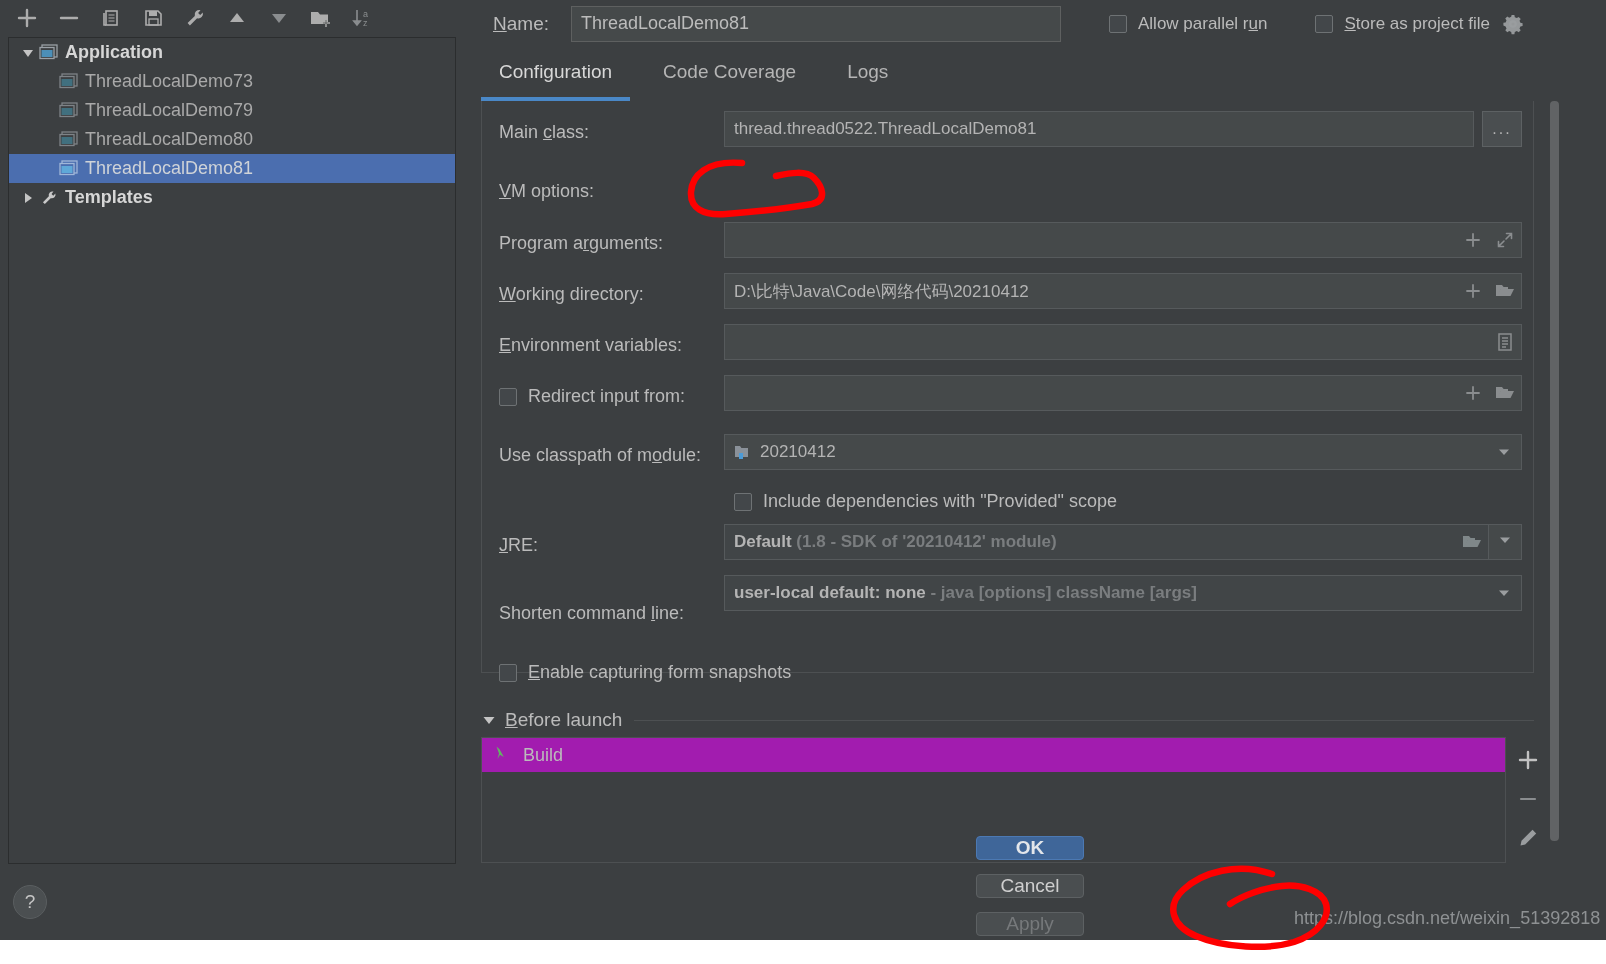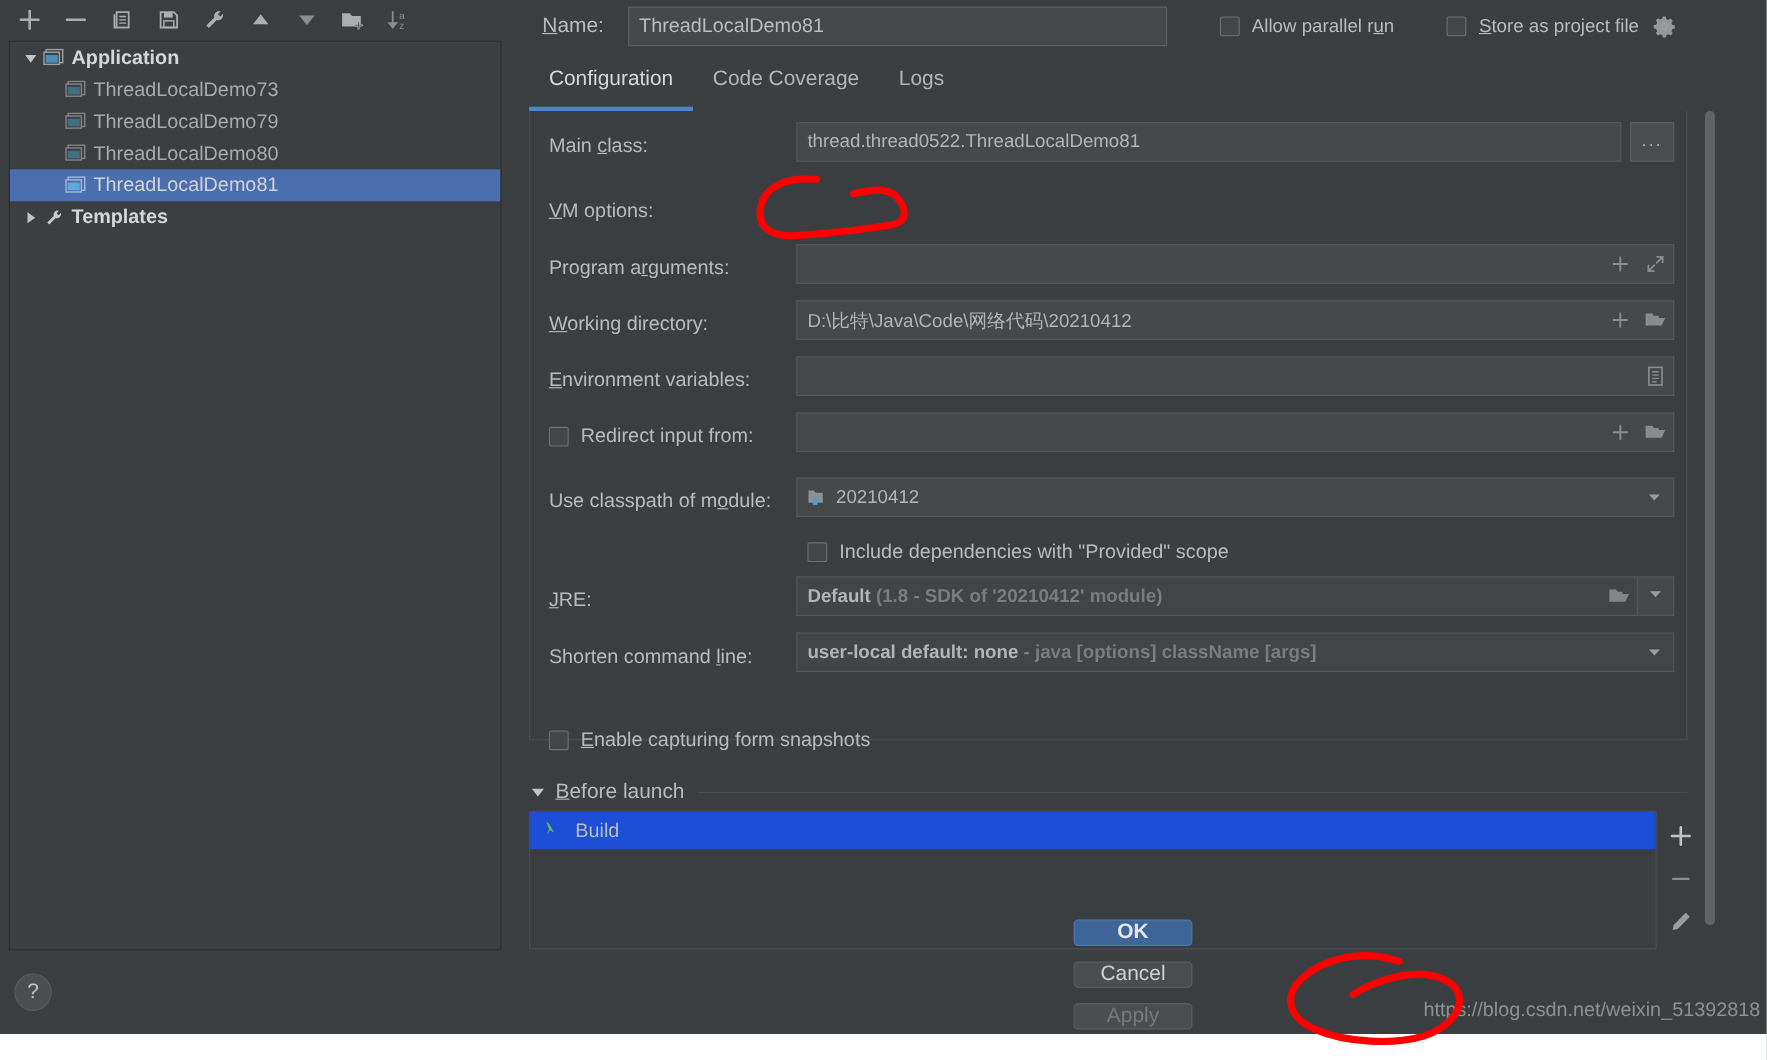--- a/index.html
+++ b/index.html
@@ -139,20 +139,21 @@
   }
   #gear-icon-hdr { margin-left: 12px; cursor: pointer; display:flex; }
 
   
   #tabs {
     position: absolute;
     left: 11px; top: 55px;
     width: 1125px; height: 48px;
     display: flex;
     align-items: flex-start;
+    gap: 15px;
   }
   .tab {
     padding: 6px 18px 0 18px;
     font-size: 19px;
     color: #b5b5b5;
     height: 46px;
     cursor: pointer;
     position: relative;
   }
   .tab.active { color: #d8d8d8; }
@@ -264,21 +265,21 @@
     left: 11px; top: 737px;
     width: 1025px; height: 126px;
     border: 1px solid #4d5052;
     background: #3c3f41;
   }
   #bl-item {
     height: 34px;
     display: flex;
     align-items: center;
     padding-left: 11px;
-    background: #1d4ed8;
+    background: #a21caf;
     cursor: pointer;
   }
   #bl-item .lbl { font-size: 18px; color: #bbbbbb; margin-left: 10px; }
 
   #bl-side {
     position: absolute;
     left: 1036px; top: 737px;
     width: 44px; height: 126px;
     display: flex;
     flex-direction: column;
@@ -643,21 +644,21 @@
         </span>
       </div>
       <div class="combo-sep" style="left:1007px; top:423px; width:33px; height:36px;">
         <span>
           <svg width="16" height="16" viewBox="0 0 16 16">
               <path d="M3 5.5h10L8 11z" fill="#9a9d9f"></path>
             </svg>
         </span>
       </div>
 
-      <span class="fl" style="left:17px; top:486px;">Shorten command <span class="ul">l</span>ine:</span>
+      <span class="fl" style="left:17px; top:502px;">Shorten command <span class="ul">l</span>ine:</span>
       <div class="fbox readonly" style="left:242px; top:474px; width:798px; height:36px;">
         <span class="val">
           <span>user-local default: none</span>
           <span class="dim">- java [options] className [args]</span>
         </span>
         <span class="combo-arrow">
           <svg width="16" height="16" viewBox="0 0 16 16">
               <path d="M3 5.5h10L8 11z" fill="#9a9d9f"></path>
             </svg>
         </span>

